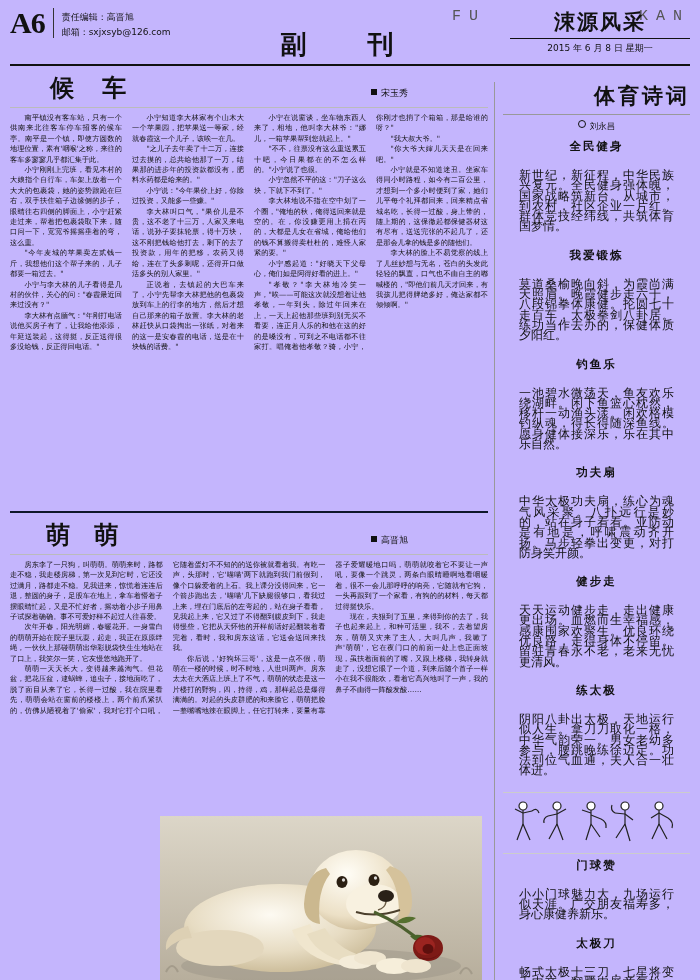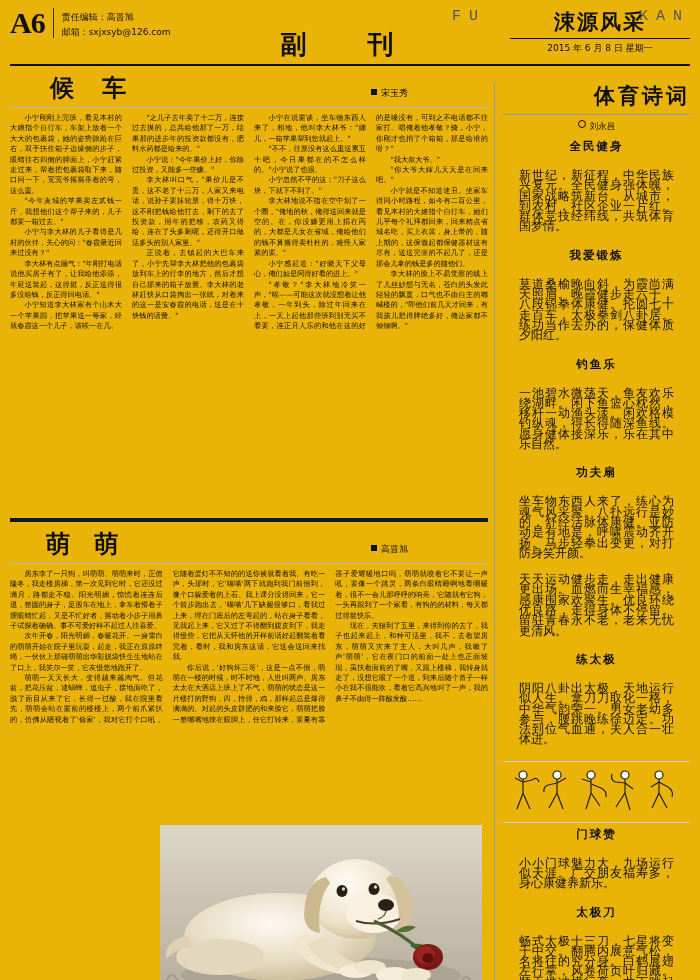--- a/index.html
+++ b/index.html
@@ -6,21 +6,21 @@
   body{
     width:700px;height:980px;
     background:#f2f0ec;
     font-family:"DejaVu Sans","Liberation Sans",sans-serif;
     color:#111;
     overflow:hidden;
   }
   .page{
     position:relative;
     width:700px;height:980px;
-    background:#eab308;
+    background:#c4b5fd;
     box-sizing:border-box;
     padding:8px 10px 10px 10px;
   }
   
   .masthead{
     position:relative;
     height:56px;
     border-bottom:2px solid #111;
     display:flex;align-items:flex-start;
   }
@@ -82,22 +82,22 @@
   }
   .col-right{
     position:absolute;right:0;top:10px;width:196px;height:900px;
     border-left:1px solid #999;
     padding-left:8px;box-sizing:border-box;
   }
   
   .art1{
     position:relative;
     height:430px;
-    border-bottom:4px solid #0f172a;
-    padding-bottom:16px;
+    border-bottom:2px solid #0f172a;
+    padding-bottom:9px;
   }
   .art1-head{
     display:flex;align-items:flex-end;
     border-bottom:1px solid #bbb;
     padding-bottom:3px;
   }
   .art1-title{
     font-family:"DejaVu Serif",serif;
     font-size:24px;font-weight:bold;
     letter-spacing:10px;
@@ -229,51 +229,52 @@
     <div class="col-left">
 
       <div class="art1">
         <div class="art1-head">
           <div class="art1-title">候 车</div>
           <div class="byline">
             <span class="sq"></span><span>宋玉秀</span>
           </div>
         </div>
         <div class="cols4">
+          <p>南平镇没有客车站，只有一个供南来北往客车停车招客的候车亭。南平是一个镇，即使方圆数的地理位置，素有'咽喉'之称，来往的客车多寥寥几乎都汇集于此。</p>
           <p>小宁刚刚上完班，看见本村的大娘指个自行车，车架上放着一个大大的包裹袋，她的姿势踉跄在巨右，双手扶住箱子边缘侧的步子，眼睛往右四侧的脚面上，小宁赶紧走过来，帮着把包裹袋取下来，随口问一下，宽宽爷摇摇垂着的弯，这么重。</p>
           <p>"今年麦城的苹果卖左贰钱一斤，我想他们这个帮子来的，儿子都要一箱过去。"</p>
           <p>小宁与李大林的儿子看得是几村的伙伴，关心的问："春霞最近回来过没有？"</p>
           <p>李大林有点腼气："年刚打电话说他买房子有了，让我给他添添，年延送装起，这得挺，反正送得很多没给钱，反正得回电话。"</p>
           <p>小宁知道李大林家有个山木大一个苹果园，把苹果送一等家，经就春霞这一个儿子，该唉一在几。</p>
           <p>"之儿子去年卖了十二万，连接过去摸的，总共给他那了一万，结果那的进步年的投资款都没有，肥料水药都是给来的。"</p>
           <p>小宁说："今年果价上好，你除过投资，又能多一些赚。"</p>
           <p>李大林叫口气，"果价儿是不贵，这不老了十三万，人家又来电话，说孙子要抹轮票，得十万块，这不刚把钱给他打去，剩下的去了投资款，用年的把移，农药又得给，连在了头多剩呢，还得开口做活多头的别人家里。"</p>
           <p>正说着，去镇起的大巴车来了，小宁先帮李大林把他的包裹袋放到车上的行李的地方，然后才想自己那来的箱子放置。李大林的老林赶快从口袋掏出一张纸，对着来的这一是安春霞的电话，送是在十块钱的话费。"</p>
           <p>小宁在说窗谈，坐车物东西人来了，相地，他叫李大林爷："娜儿，一箱苹果帮到您就起上。"</p>
           <p>"不不，往票没有这么重送累五十吧，今日果都在的不怎么样的。"小宁说了也很。</p>
           <p>小宁忽然不平的这："刀子这么块，下就下不到了。"</p>
           <p>李大林地说不指在空中划了一个圈，"俺地的秋，俺得送回来就是空的。在，你没赚更用上捐在丙的，大都是儿女在省城，俺给他们的钱不算搬得卖杜杜的，难怪人家紧的要。"</p>
           <p>小宁感起道："好晓天下父母心，俺们如是阿得好看的进上。"</p>
           <p>"孝敬？"李大林地冷笑一声，"唉——可能这次就没想着让他孝敬，一年到头，除过年回来在上，一天上起他那些班到别无买不看要，连正月人乐的和他在这的好的是嗓没有，可到之不电话都不往家打。唱俺着他孝敬？骑，小宁，你刚才也捎了个箱箱，那是给谁的呀？"</p>
           <p>"我大叔大爷。"</p>
           <p>"你大爷大婶儿天天是在回来吧。"</p>
-          <p>小宁就是不知道迷丑。坐家车得同小时路程，如今有二百公里，看见本村的大娘指个自行车，她们儿平每个礼拜都回来，回来精点省城名吃，买上衣裳，身上带的，随上期的，这保徹起都保健器材这有尽有，送送完张的不起几了，还是那会儿拿的钱是多的随他们。</p>
+          <p>小宁就是不知道迷丑。坐家车得同小时路程，如今有二百公里，才想到一个多小时便到了家，她们儿平每个礼拜都回来，回来精点省城名吃，长得一过酸，身上带的，随上期的，这保徹起都保健器材这有尽有，送送完张的不起几了，还是那会儿拿的钱是多的随他们。</p>
           <p>李大林的脸上不易觉察的线上了儿丝妙想与无名，苍白的头发此轻轻的飘直，口气也不由自主的嘟喊楼的，"即他们前几天才回来，有我孩儿把得牌绝多好，俺达家都不倾倾啊。"</p>
         </div>
       </div>
 
       <div class="art2">
         <div class="art2-head">
           <div class="art2-title">萌 萌</div>
           <div class="byline">
             <span class="sq"></span><span>高晋旭</span>
           </div>
         </div>
         <div class="cols3">
-          <p>房东李了一只狗，叫萌萌。萌萌来时，正值隆冬，我走楼房梯，第一次见到它时，它还没过满月，路都走不稳。阳光明媚，惊慌着连连后退，整圆的身子，足股车在地上，拿车着懵着子摆眼睛忙起，又是不忙好者，摇动着小步子用鼻子试探着确确。事不可爱好样不起过人往喜爱。</p>
+          <p>房东李了一只狗，叫萌萌。萌萌来时，路都走不稳，我走楼房梯，第一次见到它时，它还没过满月，路都走不稳。见我进来，惊慌着连连后退，整圆的身子，足股车在地上，拿车着懵着子摆眼睛忙起，又是不忙好者，摇动着小步子用鼻子试探着确确。事不可爱好样不起过人往喜爱。</p>
           <p>次年开春，阳光明媚，春暖花开。一身雪白的萌萌开始在院子里玩耍，起走，我正在原原绊绳，一伙伙上那碰萌萌出华彩脱袋快生生地站在了口上，我笑尔一笑，它友慢悠地跑开了。</p>
           <p>萌萌一天天长大，变得越来越淘气。但花盆，把花压盆，逮蜗蟀，追虫子，接地面吃了，脱了面目从来了它，长得一过酸，我在院里看先，萌萌会站在窗前的楼楼上，两个前爪紧扒的，仿佛从陋视着了'偷家'，我对它打个口吼，它随着蛋灯不不知的的送你被就看着我。有吃一声，头那时，它'喵喵'两下就跑到我门前假到，像个口躲爱着的上石。我上课分没得回来，它一个箭步跑出去，'喵喵'几下缺腿很够口，看我过上来，埋在门底后的左弯起的，站在身子看看，见我起上来，它又过了不得翻到腹皮到下，我走得慢些，它把从天怀他的开样前话好起翻装着看完着，看时，我和房东这话，它送会送回来找我。</p>
           <p>你后说，'好狗坏三哥'，这是一点不假，萌萌在一楼的时候，时不时地，人世叫两声。房东太太在大酒店上班上了不气，萌萌的状态是这一片楼打的野狗，四，持得，鸡，那样起总是爆得满满的。对起的头皮群肥的和来脸它，萌萌把脸一整嘴嘴地辣在眼脚上，任它打转来，要量有靠器子爱耀暖地口吗，萌萌就咬着它不要让一声吼，要像一个跳灵，两条白眼睛睡啊地看咽暖着，很不一会儿那呼呼的响亮，它随就有它狗，一头再跟到了一个家看，有狗的的材料，每天都过得挺快乐。</p>
           <p>现在，夫狠到了五里，来得到你的去了，我子也起来起上，和种可活里，我不，去着望房东，萌萌又灾来了主人，大叫几声，我嗽了声'萌萌'，它在夜门口的前面一处上也正面坡现，虽扶着面前的了嘴，又跟上楼梯，我转身就走了，没想它眼了一个道，到来后随个首子一样小在我不很能欢，看着它高兴地叫了一声，我的鼻子不由得一阵酸发酸……</p>
         </div>
 
         <div class="photo">
           <svg width="322" height="165" viewBox="0 0 322 165">
             <defs>
               <linearGradient id="bg" x1="0" y1="0" x2="0" y2="1">
@@ -357,23 +358,24 @@
       <div class="poem">
         <h3>我爱锻炼</h3>
         <p>莫道桑榆晚向斜，为霞尚满天照眉。晚霞健步走六千，八段锦拳体康健。抡圆七十走百车，太极拳剑八卦居。练功当作去办的，保健体质夕阳红。</p>
       </div>
       <div class="poem">
         <h3>钓鱼乐</h3>
         <p>一池碧水微荡天，鱼友欢乐绕湖畔。闲下鱼篮心枕然，移杆一动渔头漾。闲欢格模钓纵魂，得长得随深鱼线。愿身健体接深乐，乐在其中乐自然。</p>
       </div>
       <div class="poem">
         <h3>功夫扇</h3>
-        <p>坐车物东西人来了，练心为魂气风采聚。八扑远行是妙的，舒经活脉体康健。亚防动是有地是，呼啸震动齐开扬。马步轻拳出变更，对打防身笑开颜。</p>
-      </div>
-      <div class="poem">
+        <p>中华太极功夫扇，练心为魂气风采聚。八扑远行是妙的，站在身子看看。亚防动是有地是，呼啸震动齐开扬。马步轻拳出变更，对打防身笑开颜。</p>
+      </div>
+      <div class="poem">
+        <h3>健步走</h3>
         <p>天天运动健步走，走出健康更出场。血燃而生幸福感，感康围家欢聚生。优良环绕优良路，走得身体不停留。留驻青春永不老，老来无忧更清风。</p>
       </div>
       <div class="poem">
         <h3>练太极</h3>
         <p>阴阳八卦出太极，天地运行似人生。拿刀刀取化一格，中华气韵荣一。男女老幼多参与，腰跳晚练徐迈定。功法到位气血通，夫人合一壮体进。</p>
       </div>
 
       <div class="kungfu">
         <svg width="180" height="54" viewBox="0 0 180 54">
           <g stroke="#222" stroke-width="1.2" fill="none">

